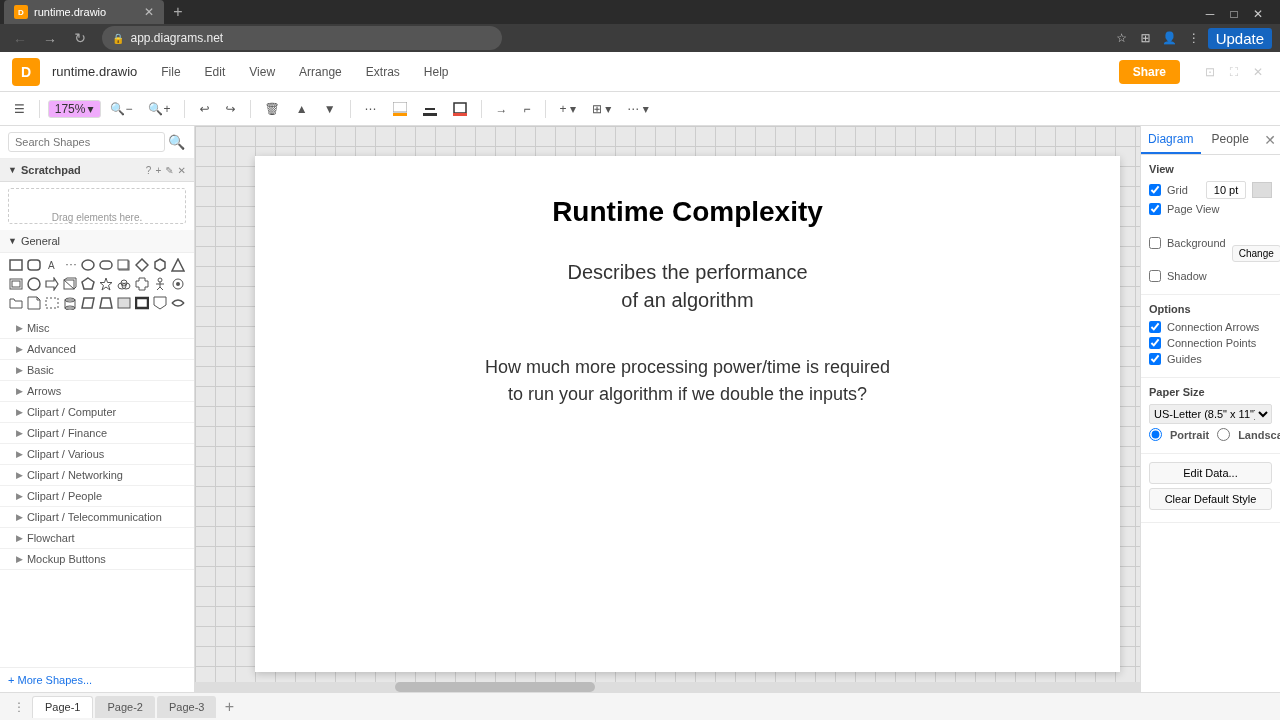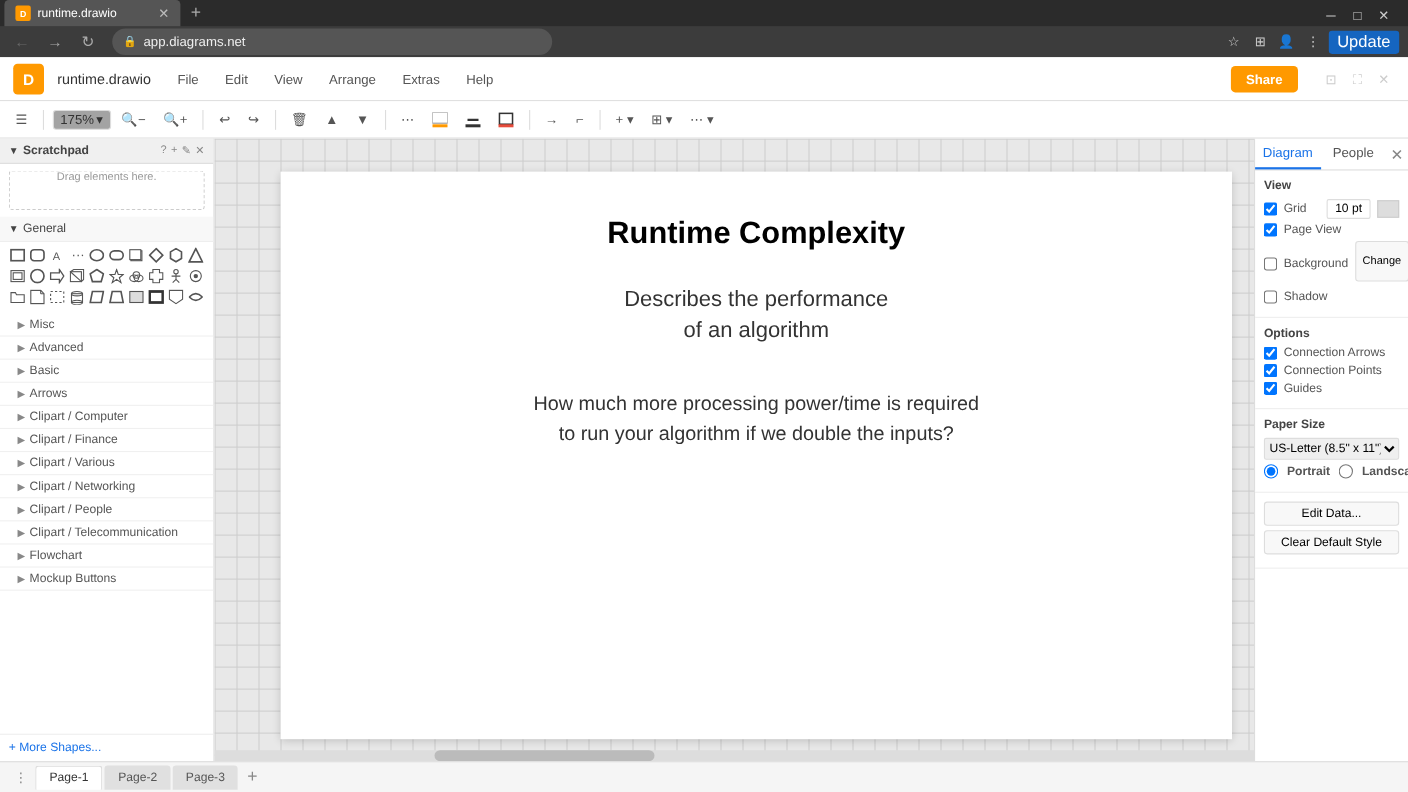--- a/index.html
+++ b/index.html
@@ -30,38 +30,38 @@
     .app-title { font-size: 13px; font-weight: 500; color: #333; }
     .app-menu { display: flex; gap: 16px; margin-left: 8px; }
     .app-menu-item { font-size: 12px; color: #555; cursor: pointer; padding: 2px 4px; }
     .unsaved-badge { background: #fff3cd; border: 1px solid #ffc107; border-radius: 4px; padding: 2px 8px; font-size: 11px; color: #856404; display: flex; align-items: center; gap: 4px; margin-left: 8px; }
     .share-btn { margin-left: auto; background: #f90; color: white; border: none; padding: 5px 14px; border-radius: 4px; font-size: 12px; font-weight: 600; cursor: pointer; }
 
     
     .secondary-toolbar { height: 34px; background: #fff; border-bottom: 1px solid #ddd; display: flex; align-items: center; padding: 0 8px; gap: 4px; }
     .toolbar-btn { display: flex; align-items: center; justify-content: center; padding: 3px 6px; border-radius: 3px; cursor: pointer; color: #555; font-size: 12px; }
     .toolbar-separator { width: 1px; height: 18px; background: #ddd; margin: 0 4px; }
-    .zoom-control { display: flex; align-items: center; gap: 2px; background: #a3a3a3; border: 1px solid #ddd; border-radius: 3px; padding: 1px 6px; font-size: 12px; }
+    .zoom-control { display: flex; align-items: center; gap: 2px; background: #f0abfc; border: 1px solid #ddd; border-radius: 3px; padding: 1px 6px; font-size: 12px; }
 
     
     .main-area { display: flex; flex: 1; overflow: hidden; }
 
     
     .left-sidebar { width: 195px; background: #fff; border-right: 1px solid #ddd; display: flex; flex-direction: column; overflow: hidden; }
     .search-shapes { display: flex; align-items: center; padding: 6px 8px; border-bottom: 1px solid #eee; }
     .search-input { flex: 1; border: 1px solid #ddd; border-radius: 3px; padding: 3px 6px; font-size: 11px; outline: none; }
     .search-btn { margin-left: 4px; color: #666; font-size: 14px; cursor: pointer; }
 
     .sidebar-sections { flex: 1; overflow-y: auto; }
     .sidebar-section-header { display: flex; align-items: center; padding: 5px 8px; font-size: 11px; color: #444; cursor: pointer; background: #f8f8f8; border-bottom: 1px solid #eee; }
     .sidebar-section-header .arrow { margin-right: 4px; font-size: 9px; }
     .scratchpad-header { display: flex; align-items: center; padding: 5px 8px; font-size: 11px; color: #444; background: #f0f0f0; border-bottom: 1px solid #ddd; }
     .scratchpad-header .title { font-weight: 600; flex: 1; }
     .scratchpad-header .icons { display: flex; gap: 4px; color: #888; font-size: 10px; }
-    .scratchpad-drag { height: 36px; display: flex; align-items: flex-start; justify-content: center; border: 1px dashed #ccc; margin: 6px 8px; border-radius: 3px; font-size: 10px; color: #999; }
+    .scratchpad-drag { height: 36px; display: flex; align-items: flex-end; justify-content: center; border: 1px dashed #ccc; margin: 6px 8px; border-radius: 3px; font-size: 10px; color: #999; }
     .shape-item { width: 16px; height: 16px; display: flex; align-items: center; justify-content: center; cursor: pointer; }
     .shape-item svg { width: 14px; height: 14px; }
 
     .sidebar-list-item { display: flex; align-items: center; padding: 4px 8px 4px 16px; font-size: 11px; color: #555; cursor: pointer; border-bottom: 1px solid #f0f0f0; }
     .sidebar-list-item .arrow { margin-right: 4px; font-size: 9px; color: #888; }
 
     .more-shapes { padding: 6px 8px; font-size: 11px; color: #1a73e8; cursor: pointer; display: flex; align-items: center; gap: 4px; border-top: 1px solid #eee; }
 
     
     .canvas-area { flex: 1; background: #e8e8e8; position: relative; overflow: hidden; }
@@ -193,20 +193,24 @@
     <div class="toolbar-btn">⌐</div>
     <div class="toolbar-separator"></div>
     <div class="toolbar-btn">+ ▾</div>
     <div class="toolbar-btn">⊞ ▾</div>
     <div class="toolbar-btn">⋯ ▾</div>
   </div>
 
   <div class="main-area">
 
     <div class="left-sidebar">
+      <div class="search-shapes">
+        <input class="search-input" type="text" placeholder="Search Shapes" style="">
+        <span class="search-btn">🔍</span>
+      </div>
       <div class="sidebar-sections">
 
         <div class="scratchpad-header">
           <span style="font-size:9px;margin-right:4px;">▼</span>
           <span class="title">Scratchpad</span>
           <div class="icons">
             <span>?</span>
             <span>+</span>
             <span>✎</span>
             <span>✕</span>
@@ -492,21 +496,21 @@
           <input type="text" class="panel-input" value="10 pt" style="">
           <div style="width:20px; height:16px; background:#ddd; border:1px solid #ccc;"></div>
         </div>
         <div class="panel-row">
           <input type="checkbox" class="panel-checkbox" checked="" style="">
           <span class="panel-label">Page View</span>
         </div>
         <div class="panel-row">
           <input type="checkbox" class="panel-checkbox" style="">
           <span class="panel-label">Background</span>
-          <button class="panel-btn" style="width:auto;padding:12px 6px;font-size:10px;">Change</button>
+          <button class="panel-btn" style="width:auto;padding:2px 6px;font-size:10px;margin-top:26px;">Change</button>
         </div>
         <div class="panel-row">
           <input type="checkbox" class="panel-checkbox" style="">
           <span class="panel-label">Shadow</span>
         </div>
       </div>
 
       <div class="panel-section">
         <div class="panel-section-title">Options</div>
         <div class="panel-row">

